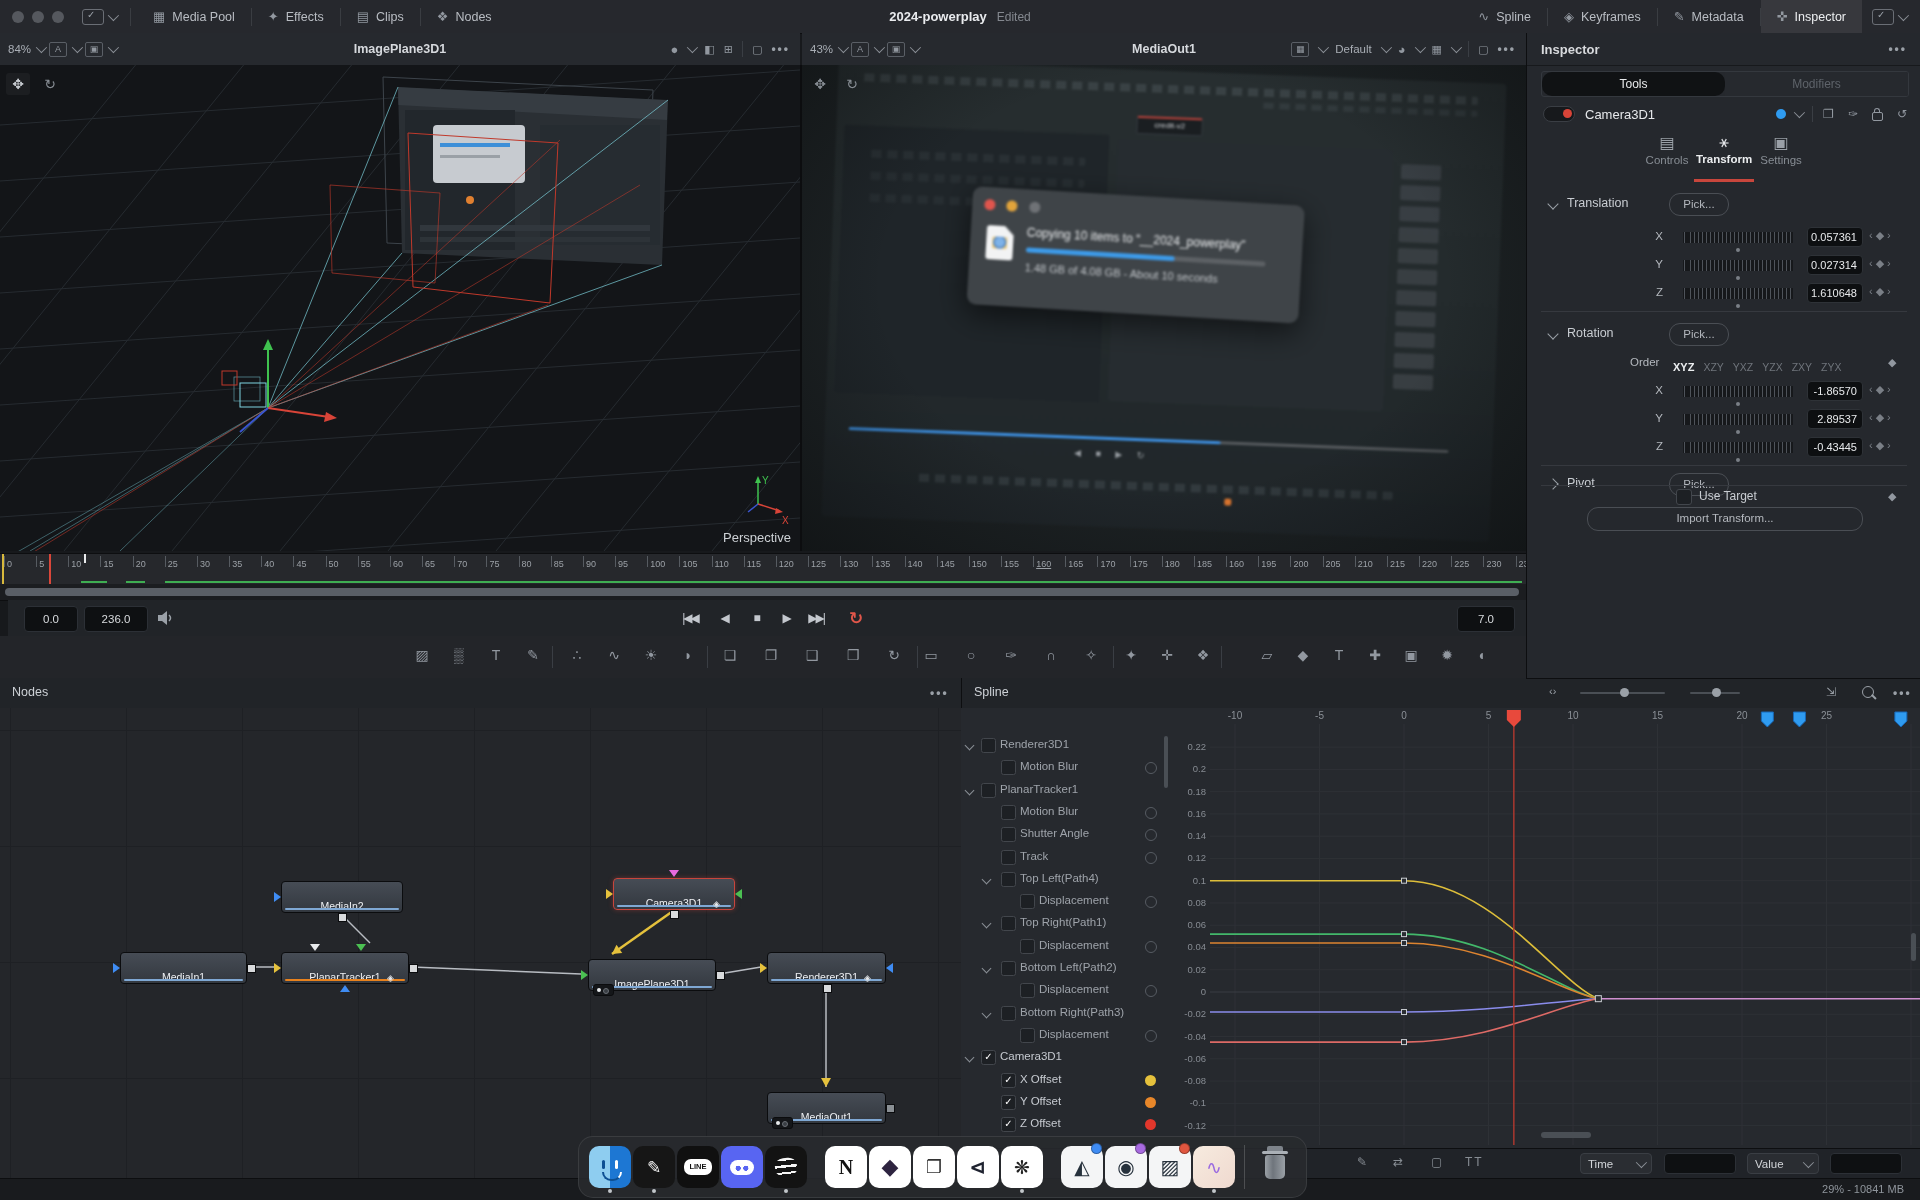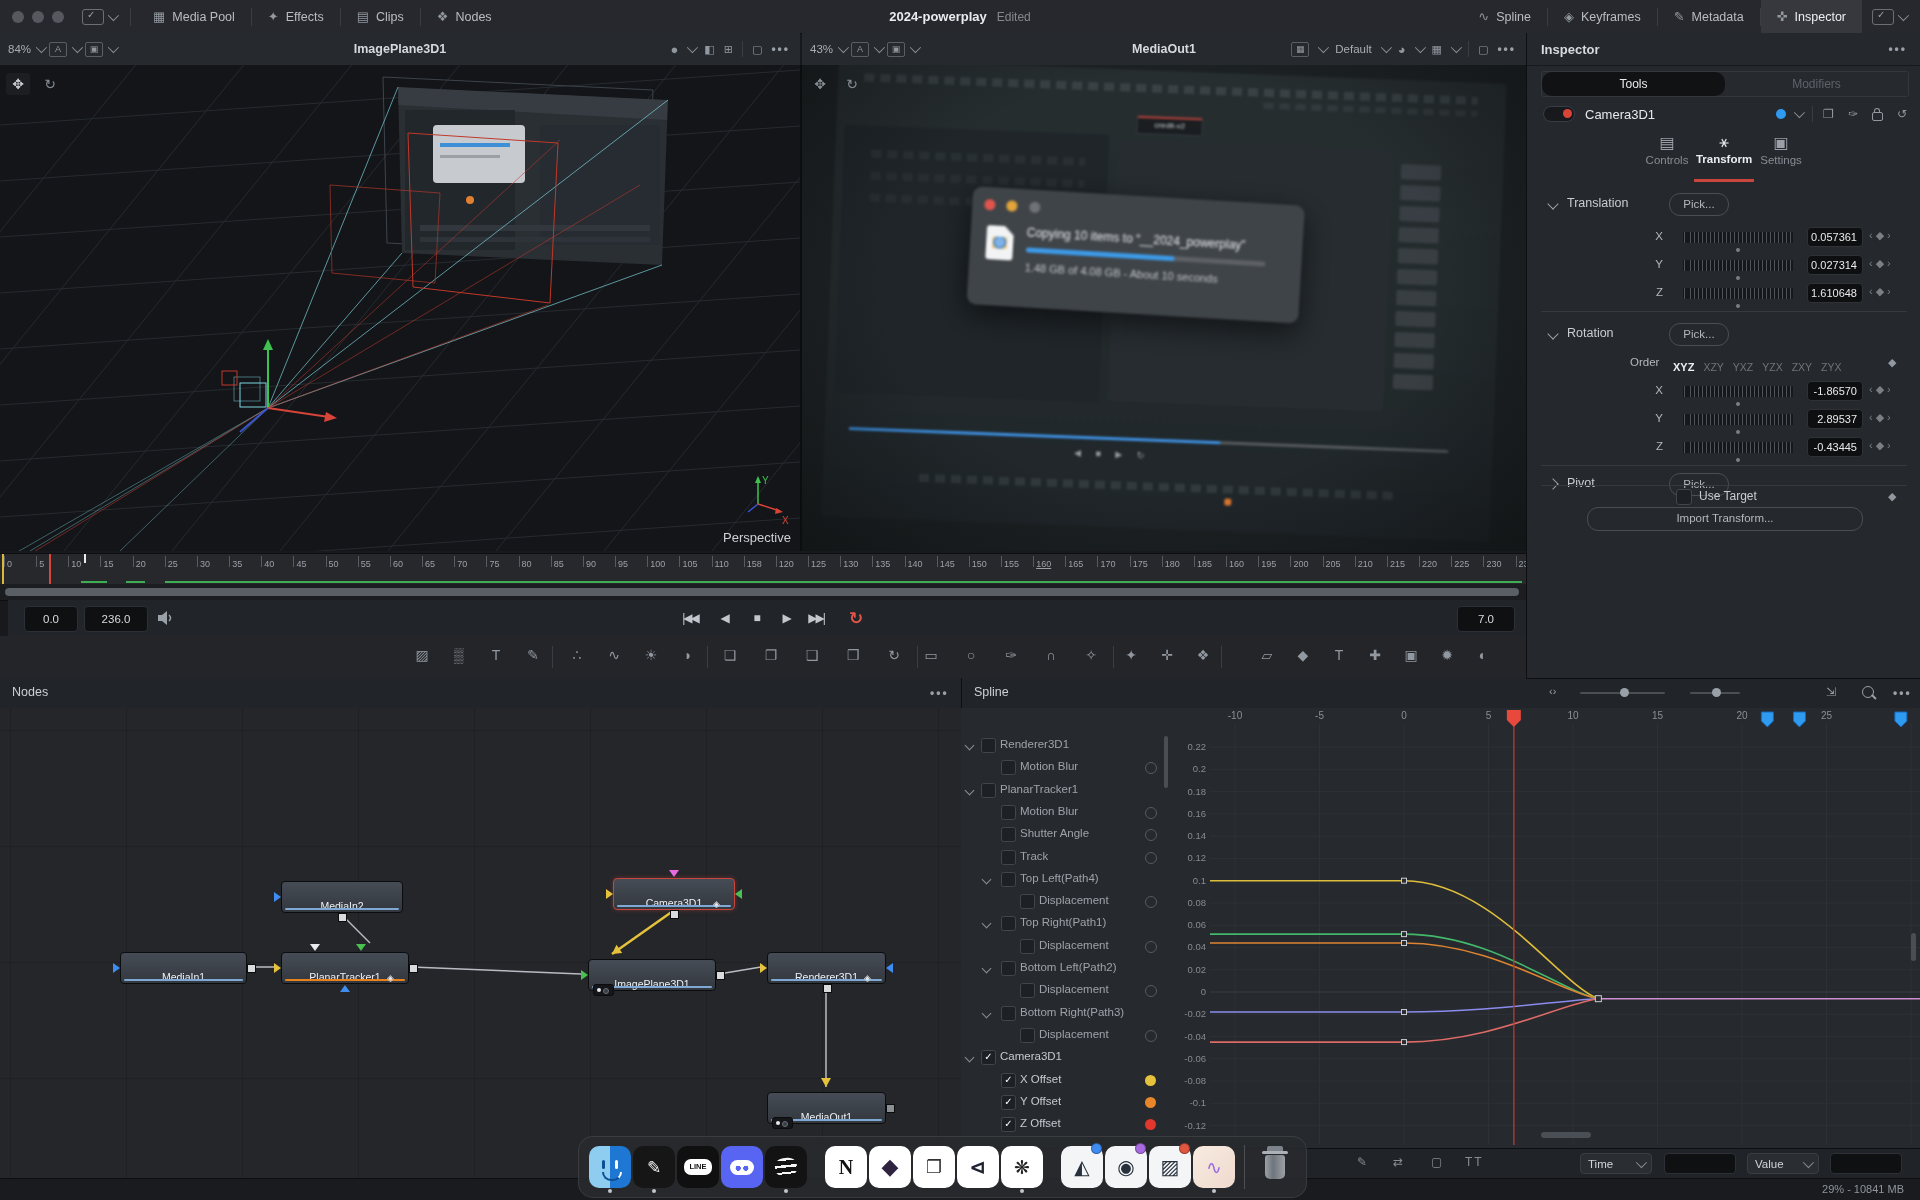--- a/index.html
+++ b/index.html
@@ -490,21 +490,21 @@
       <div class="rlabel" style="left: 585.898px;">90</div>
       <div class="rtick" style="left: 615.059px;"></div>
       <div class="rlabel" style="left: 618.059px;">95</div>
       <div class="rtick" style="left: 647.22px;"></div>
       <div class="rlabel" style="left: 650.22px;">100</div>
       <div class="rtick" style="left: 679.381px;"></div>
       <div class="rlabel" style="left: 682.381px;">105</div>
       <div class="rtick" style="left: 711.542px;"></div>
       <div class="rlabel" style="left: 714.542px;">110</div>
       <div class="rtick" style="left: 743.703px;"></div>
-      <div class="rlabel" style="left: 746.703px;">158</div>
+      <div class="rlabel" style="left: 746.703px;">115</div>
       <div class="rtick" style="left: 775.864px;"></div>
       <div class="rlabel" style="left: 778.864px;">120</div>
       <div class="rtick" style="left: 808.025px;"></div>
       <div class="rlabel" style="left: 811.025px;">125</div>
       <div class="rtick" style="left: 840.186px;"></div>
       <div class="rlabel" style="left: 843.186px;">130</div>
       <div class="rtick" style="left: 872.347px;"></div>
       <div class="rlabel" style="left: 875.347px;">135</div>
       <div class="rtick" style="left: 904.508px;"></div>
       <div class="rlabel" style="left: 907.508px;">140</div>

